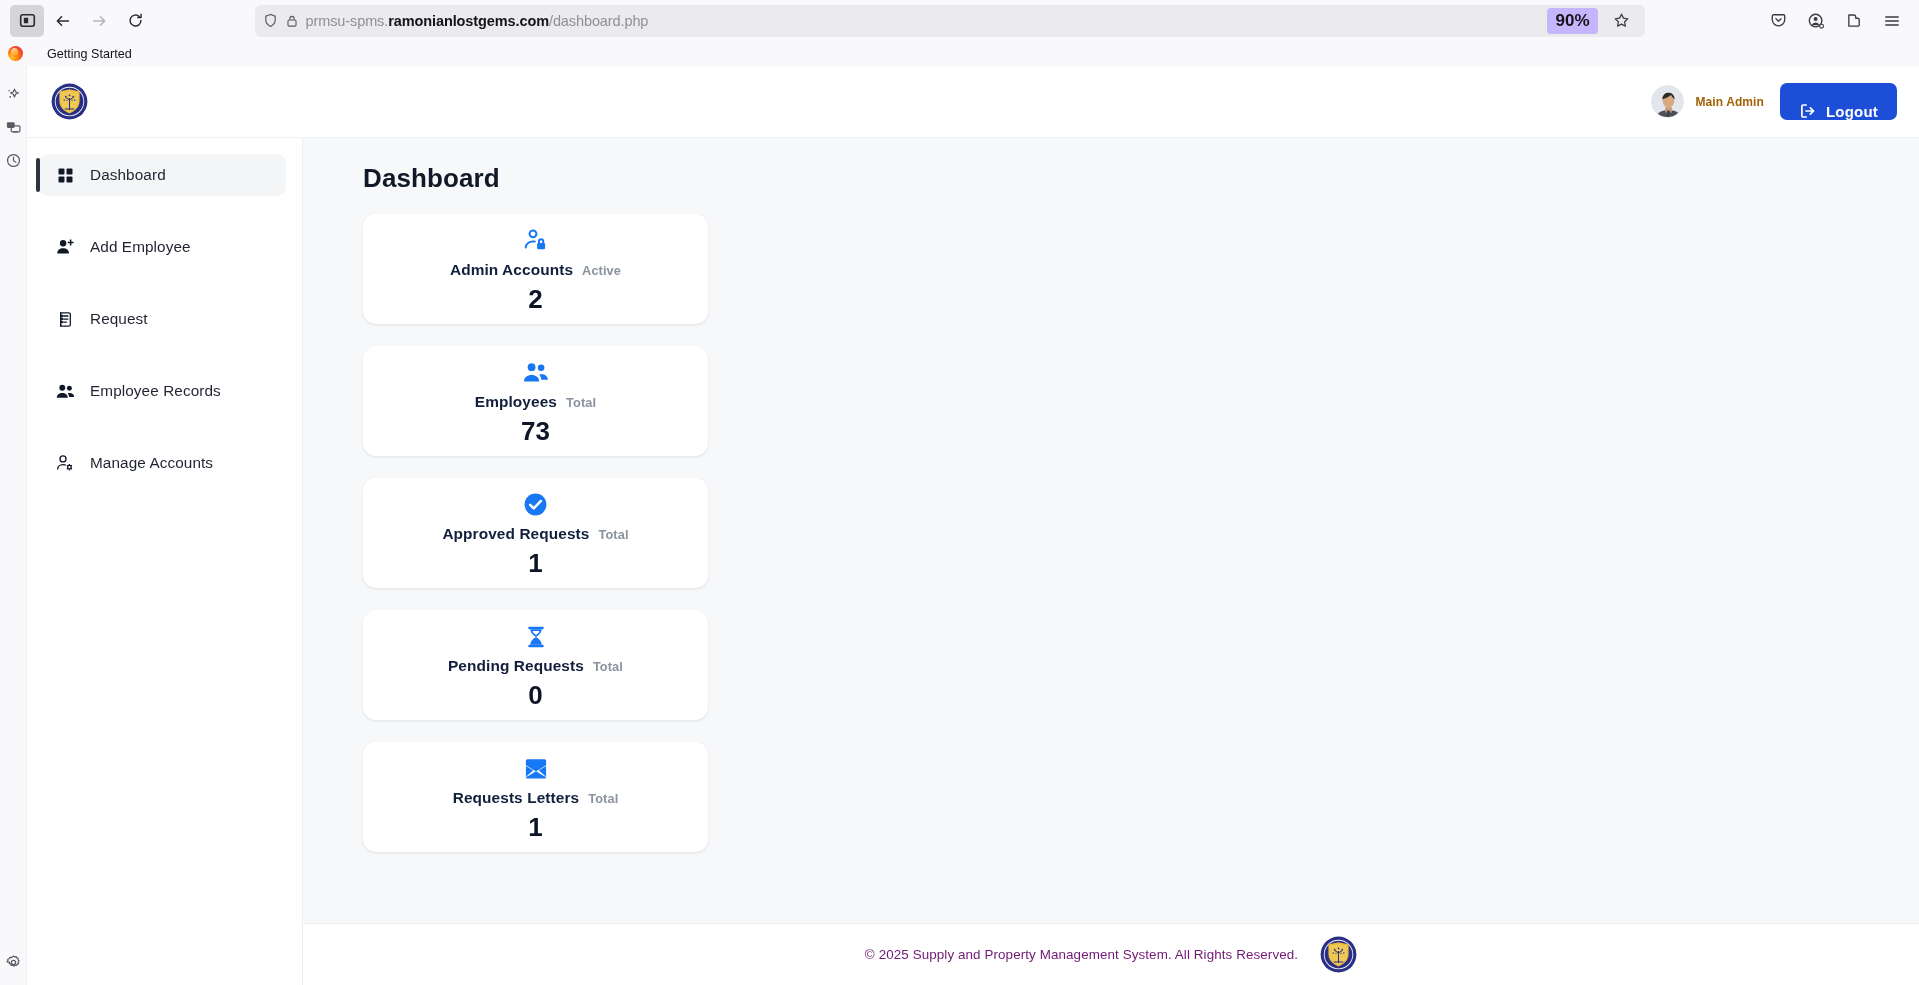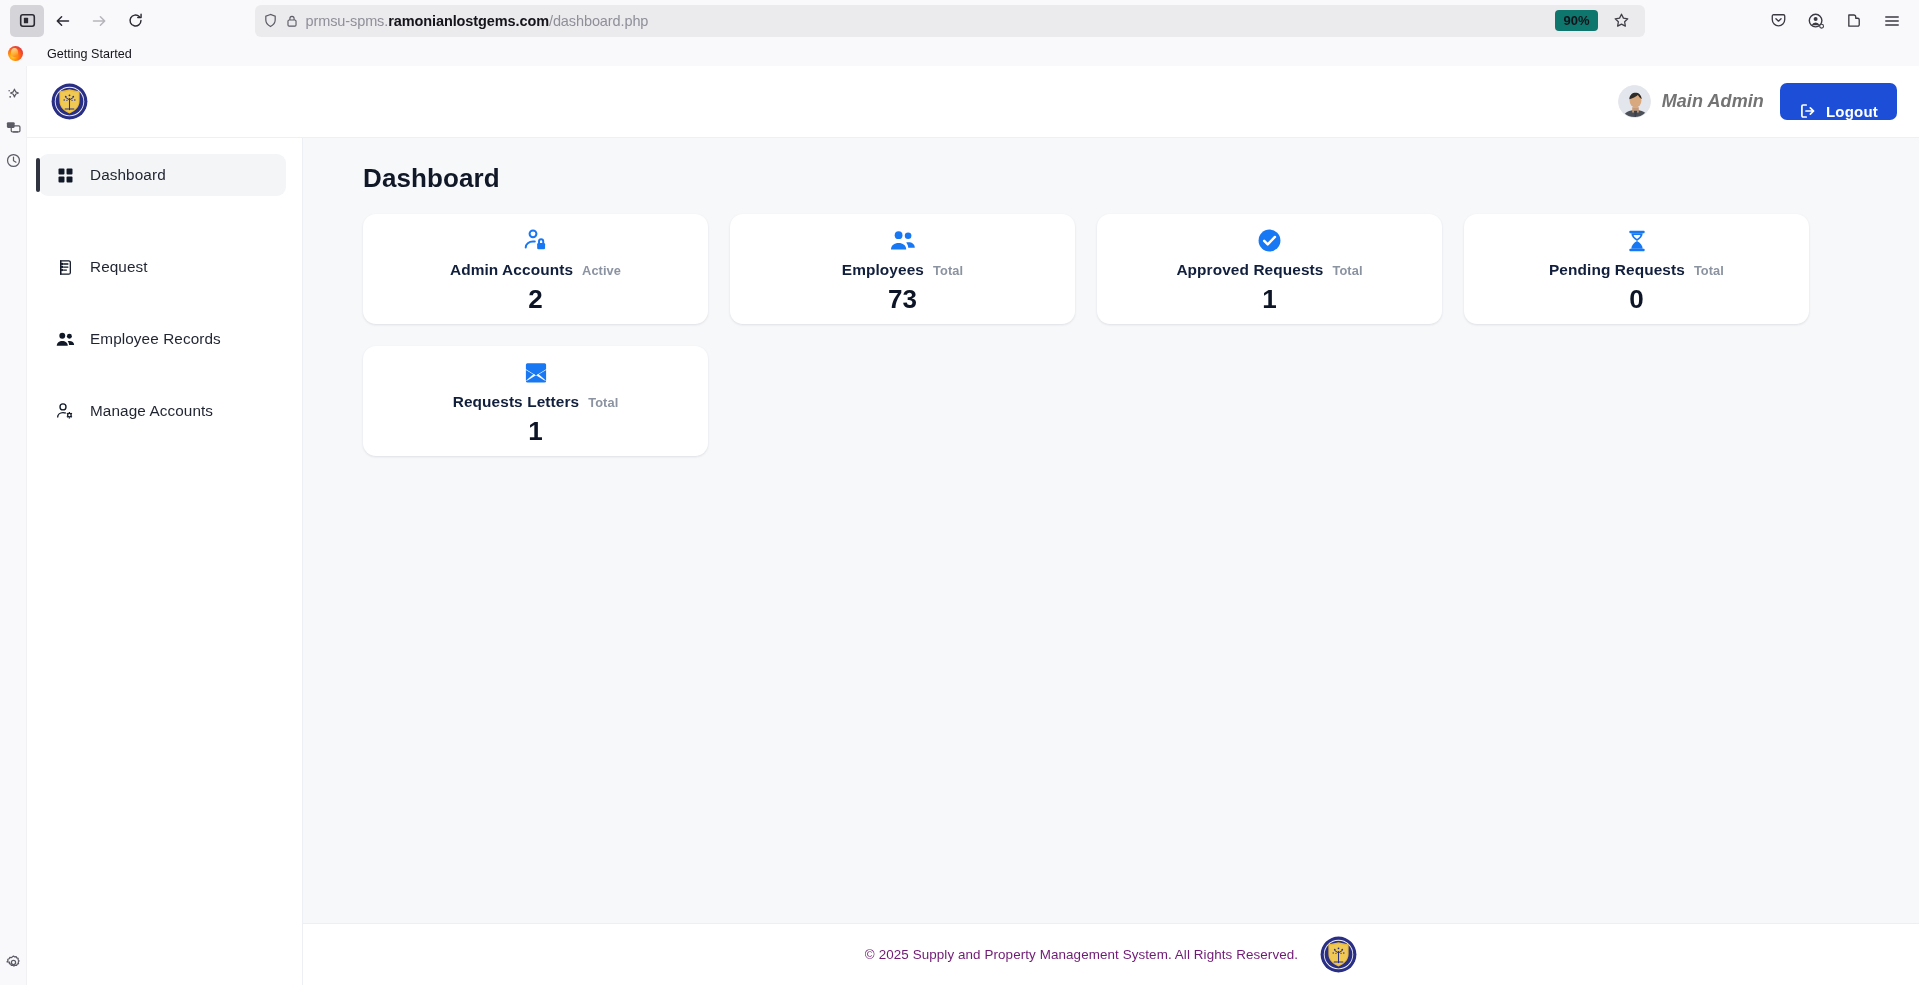--- a/index.html
+++ b/index.html
@@ -31,21 +31,21 @@
     width:1390px; height:32px; background:#ebeaed; border-radius:6px;
     display:flex; align-items:center; padding:0 8px; gap:7px;
   }
   #urlbar .u-ic { color:#5b5b66; display:flex; align-items:center; flex:none; }
   #url-text {
     flex:1; font-size:14.5px; color:#8f8f99; letter-spacing:-.1px;
     white-space:nowrap; overflow:hidden;
   }
   #url-text b { color:#15141a; font-weight:700; }
   #zoom-badge {
-    background:#0f766e; color:#15141a; font-size:13px; font-weight:600;
+    background:#c4b5fd; color:#15141a; font-size:17px; font-weight:600;
     border-radius:4px; padding:3px 8px; margin-right:2px; flex:none;
   }
   #star-btn { width:30px; height:28px; display:flex; align-items:center; justify-content:center; color:#3f3f46; flex:none; }
   #chrome-right { display:flex; align-items:center; gap:4px; padding-left:14px; }
   .cr-btn { width:34px; height:32px; border-radius:5px; display:flex; align-items:center; justify-content:center; color:#3b3a42; }
 
   #bookmark-bar {
     height:25px; display:flex; align-items:center; padding:0 8px; gap:24px;
     background:#f9f9fb; font-size:12.6px; color:#15141a;
   }
@@ -84,21 +84,21 @@
   #brand-text { display:flex; flex-direction:column; gap:1px; }
   #brand-title { font-size:20px; font-weight:700; color:#111827; letter-spacing:.2px; line-height:1.12; }
   #brand-sub { font-size:12.6px; color:#6b7280; letter-spacing:.1px; }
 
   #header-right { margin-left:auto; display:flex; align-items:center; gap:16px; }
   #user-chip { display:flex; align-items:center; gap:11px; }
   #avatar {
     width:33px; height:33px; border-radius:50%; flex:none; overflow:hidden;
     border:1px solid #e5e7eb; background:#dfe3ea; position:relative;
   }
-  #user-name { font-size:18px; font-weight:700; color:#737373; letter-spacing:.1px;font-style:italic; }
+  #user-name { font-size:12px; font-weight:700; color:#a16207; letter-spacing:.1px; }
   #logout-btn {
     background:#1d4ed8; color:#ffffff; border:none; border-radius:7px;
     height:37px; padding:0 19px; display:flex; align-items:flex-end; gap:9px;
     font-family:"Liberation Sans", sans-serif; font-size:15px; font-weight:700; letter-spacing:.2px;
   }
 
   
   #lower { flex:1; display:flex; min-height:0; }
 
   #sidebar {
@@ -115,21 +115,21 @@
   .nav-item.active:before {
     content:""; position:absolute; left:-3px; top:4px; bottom:4px; width:4px;
     border-radius:3px; background:#2f3440;
   }
   .nav-gap { height:10px; }
 
   #main { flex:1; display:flex; flex-direction:column; background:#f7f8fa; min-width:0; }
   #main-inner { padding:25px 52px 0 60px; flex:1; }
   #page-title { font-size:26px; font-weight:700; color:#111827; letter-spacing:.1px; margin-bottom:20px; }
 
-  #cards { display:flex; flex-wrap:wrap; gap:22px; }
+  #cards { display:flex; flex-wrap:wrap; gap:22px;flex-direction:column; }
   .stat-card {
     width:345px; height:110px; background:#ffffff; border-radius:13px;
     box-shadow:0 1px 3px rgba(17,24,39,.07), 0 1px 2px rgba(17,24,39,.04);
     display:flex; flex-direction:column; align-items:center; justify-content:center;
     padding:9px 0 8px;
   }
   .card-icon { height:27px; display:flex; align-items:center; justify-content:center; color:#1877f2; margin-bottom:7px; }
   .card-label-row { display:flex; align-items:baseline; gap:9px; }
   .card-label { font-size:15.4px; font-weight:700; color:#111f3d; letter-spacing:.1px; }
   .card-sub { font-size:12.8px; font-weight:700; color:#8b93a1; letter-spacing:.1px; }
@@ -322,20 +322,30 @@
               <rect x="1.6" y="1.6" width="6.3" height="6.3" rx="1"></rect>
               <rect x="10.1" y="1.6" width="6.3" height="6.3" rx="1"></rect>
               <rect x="1.6" y="10.1" width="6.3" height="6.3" rx="1"></rect>
               <rect x="10.1" y="10.1" width="6.3" height="6.3" rx="1"></rect>
             </svg>
           </span>
           <span>Dashboard</span>
         </div>
         <div class="nav-gap"></div>
 
+        <div class="nav-item">
+          <span class="nv-ic">
+            <svg width="18" height="18" viewBox="0 0 18 18" fill="currentColor">
+              <circle cx="7.1" cy="5.2" r="3.2"></circle>
+              <path d="M1.2 15.4c0-3.3 2.6-5.2 5.9-5.2s5.9 1.9 5.9 5.2Z"></path>
+              <path d="M13.9 1.5h1.5v2.2h2.2v1.5h-2.2v2.2h-1.5V5.2h-2.2V3.7h2.2V1.5Z"></path>
+            </svg>
+          </span>
+          <span>Add Employee</span>
+        </div>
         <div class="nav-gap"></div>
 
         <div class="nav-item">
           <span class="nv-ic">
             <svg width="17" height="17" viewBox="0 0 18 18" fill="none" stroke="currentColor" stroke-width="1.35" stroke-linecap="round">
               <path d="M3.9 1.9h8.6a1.6 1.6 0 0 1 1.6 1.6v11a1.6 1.6 0 0 1-1.6 1.6H3.9Z"></path>
               <path d="M3.9 1.9v14.2"></path>
               <path d="M7 5.3h4.6M7 8.5h4.6M7 11.7h3"></path>
               <circle cx="5.4" cy="5.3" r=".55" fill="currentColor"></circle>
               <circle cx="5.4" cy="8.5" r=".55" fill="currentColor"></circle>

